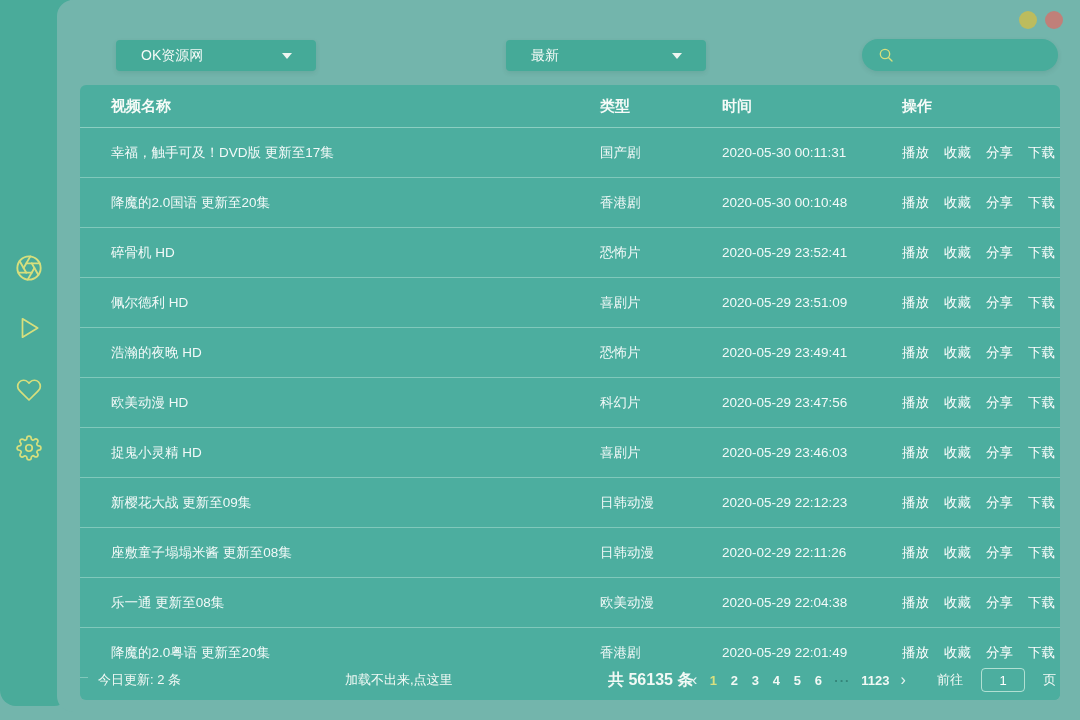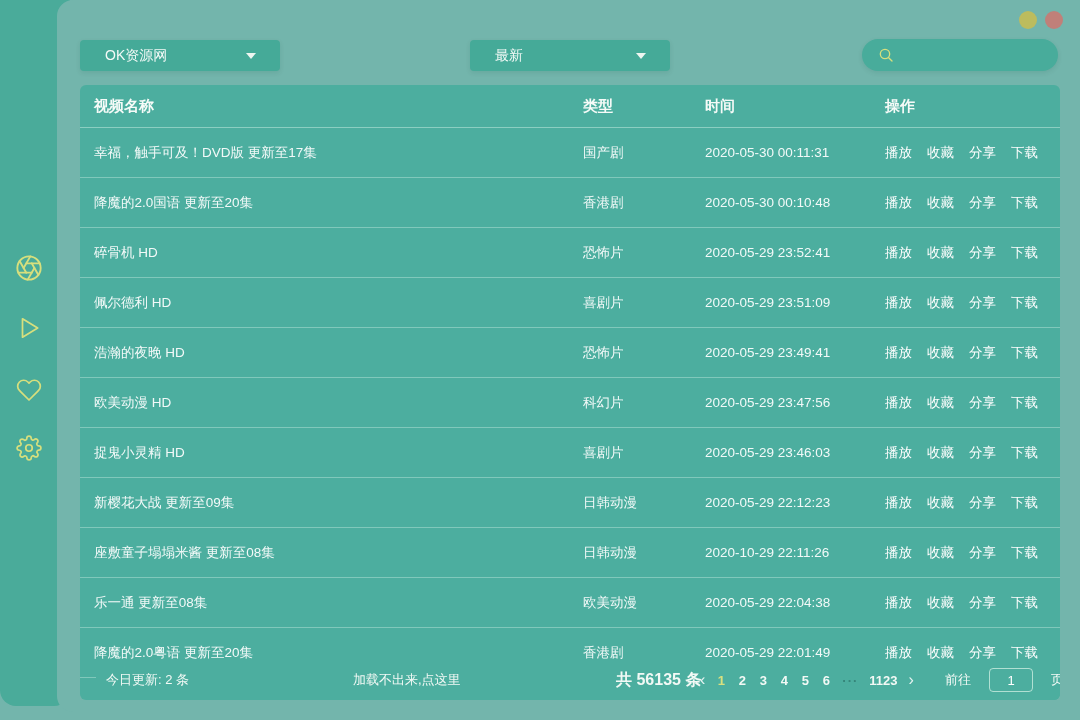--- a/index.html
+++ b/index.html
@@ -19,50 +19,50 @@
   .layer { position:absolute; inset:0; z-index:4; }
 
   
   .dot { position:absolute; top:11px; width:18px; height:18px; border-radius:50%; cursor:pointer; }
   .dot-yellow { left:1019px; background:#bcbc5e; }
   .dot-red { left:1045px; background:#c08079; }
 
   
   .dd { position:absolute; top:40px; width:200px; height:31px; border-radius:4px;
         background:#45aa98; color:#f4faf7; font-size:14px; line-height:31px;
-        padding-left:25px; cursor:pointer; box-shadow:0 2px 5px rgba(0,60,50,0.10); }
+        padding-left:25px; cursor:pointer; box-shadow:0 2px 5px rgba(0,60,50,0.10);margin-left:36px; }
   .dd .caret { position:absolute; right:24px; top:13px; width:0; height:0;
                border-left:5px solid transparent; border-right:5px solid transparent;
                border-top:6px solid #eef6f1; }
   .dd1 { left:80px; }
   .dd2 { left:470px; }
 
   
   .search { position:absolute; left:862px; top:39px; width:196px; height:32px;
             border-radius:16px; background:#48ac9b; display:flex; align-items:center;
             padding:0 12px; box-shadow:0 2px 5px rgba(0,60,50,0.10); }
   .search svg { display:block; stroke:#d7df7d; fill:none; stroke-width:2;
                 stroke-linecap:round; margin-left:4px; }
   .search input { flex:1; border:none; outline:none; background:transparent;
                   color:#fff; font-size:14px; margin-left:8px; min-width:0; }
 
   
   .panel { position:absolute; left:80px; top:85px; width:980px; height:615px;
            background:#4cae9f; border-radius:6px; overflow:hidden; }
-  .grid-cols { display:grid; grid-template-columns:489px 122px 180px auto; padding-left:14px; }
+  .grid-cols { display:grid; grid-template-columns:489px 122px 180px auto; padding-left:31px; }
   .thead { height:43px; align-items:center; color:#f6fbf8; font-weight:bold; font-size:15px;
            border-bottom:1px solid rgba(234,255,245,0.40); }
   .trow { height:50px; align-items:center; color:rgba(255,255,255,0.93); font-size:13.5px;
           border-bottom:1px solid rgba(234,255,245,0.33); }
   .c-ops { display:flex; gap:15px;align-items:center; }
   .op-link { cursor:pointer; color:#fefefe; }
   .c-name { white-space:nowrap; overflow:hidden; }
 
   
-  .pfooter { position:absolute; left:16px; bottom:0; width:100%; height:40px;
+  .pfooter { position:absolute; left:8px; bottom:0; width:100%; height:40px;
              background:#4cae9f; color:#f2f9f5; font-size:13px;padding-left:14px; }
   .pfooter > * { position:absolute; top:0; height:40px; display:flex; align-items:center; }
   .f-today { left:10px; }
   .f-load  { left:257px; cursor:pointer; }
   .f-total { left:520px; font-weight:bold; font-size:16px; }
   .f-pag   { left:604px; gap:11px; font-weight:bold; }
   .f-pag .arrow { color:rgba(255,255,255,0.85); font-size:16px; cursor:pointer; font-weight:normal; }
   .f-pag .page { cursor:pointer; min-width:10px; text-align:center; }
   .f-pag .page.active { color:#d9e07f; }
   .f-pag .ellipsis { color:#35857a; letter-spacing:1px; cursor:pointer; }
@@ -231,21 +231,21 @@
               <span class="op-link">播放</span>
               <span class="op-link">收藏</span>
               <span class="op-link">分享</span>
               <span class="op-link">下载</span>
             </div>
   </div>
 
   <div class="grid-cols trow">
     <div class="c-name">座敷童子塌塌米酱 更新至08集</div>
     <div class="c-type">日韩动漫</div>
-    <div class="c-time">2020-10-29 22:11:26</div>
+    <div class="c-time">2020-02-29 22:11:26</div>
     <div class="c-ops">
               <span class="op-link">播放</span>
               <span class="op-link">收藏</span>
               <span class="op-link">分享</span>
               <span class="op-link">下载</span>
             </div>
   </div>
 
   <div class="grid-cols trow">
     <div class="c-name">乐一通 更新至08集</div>

